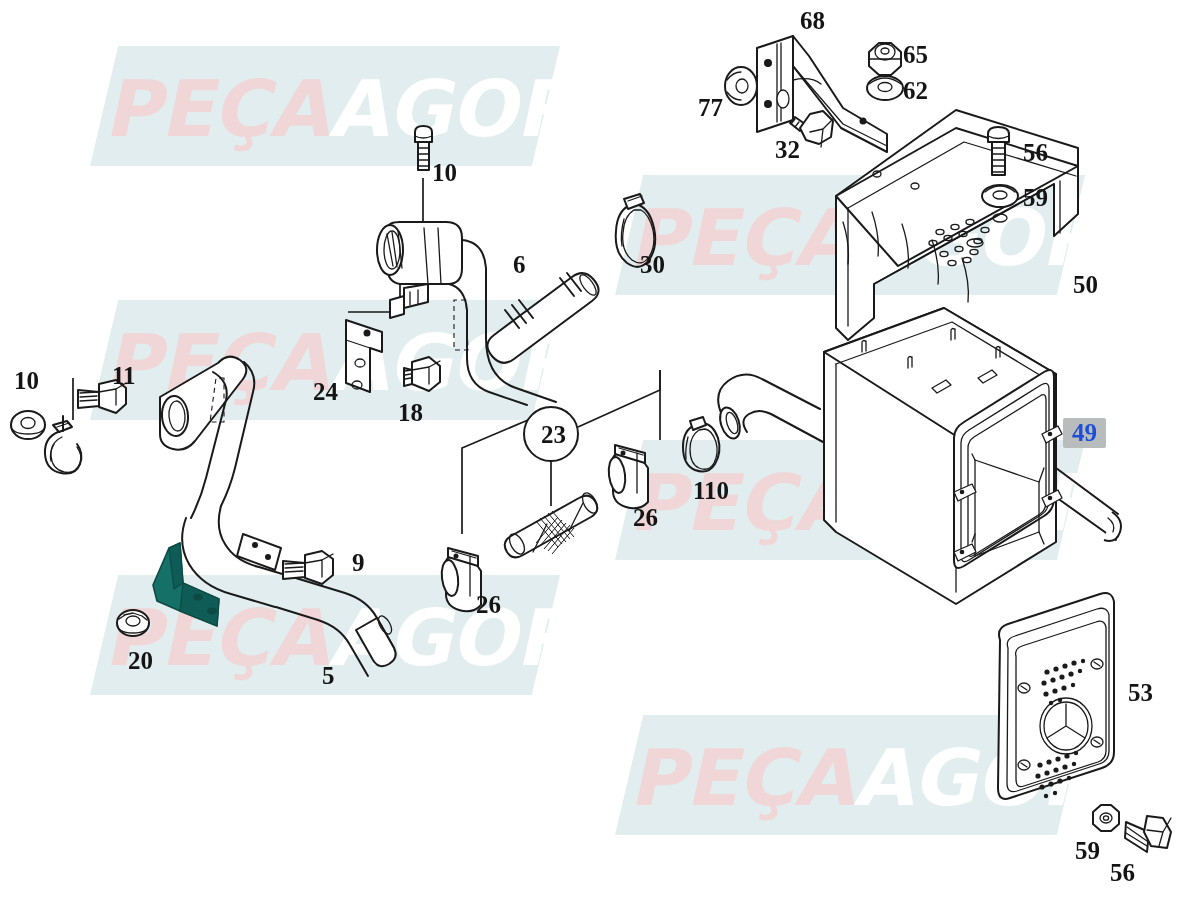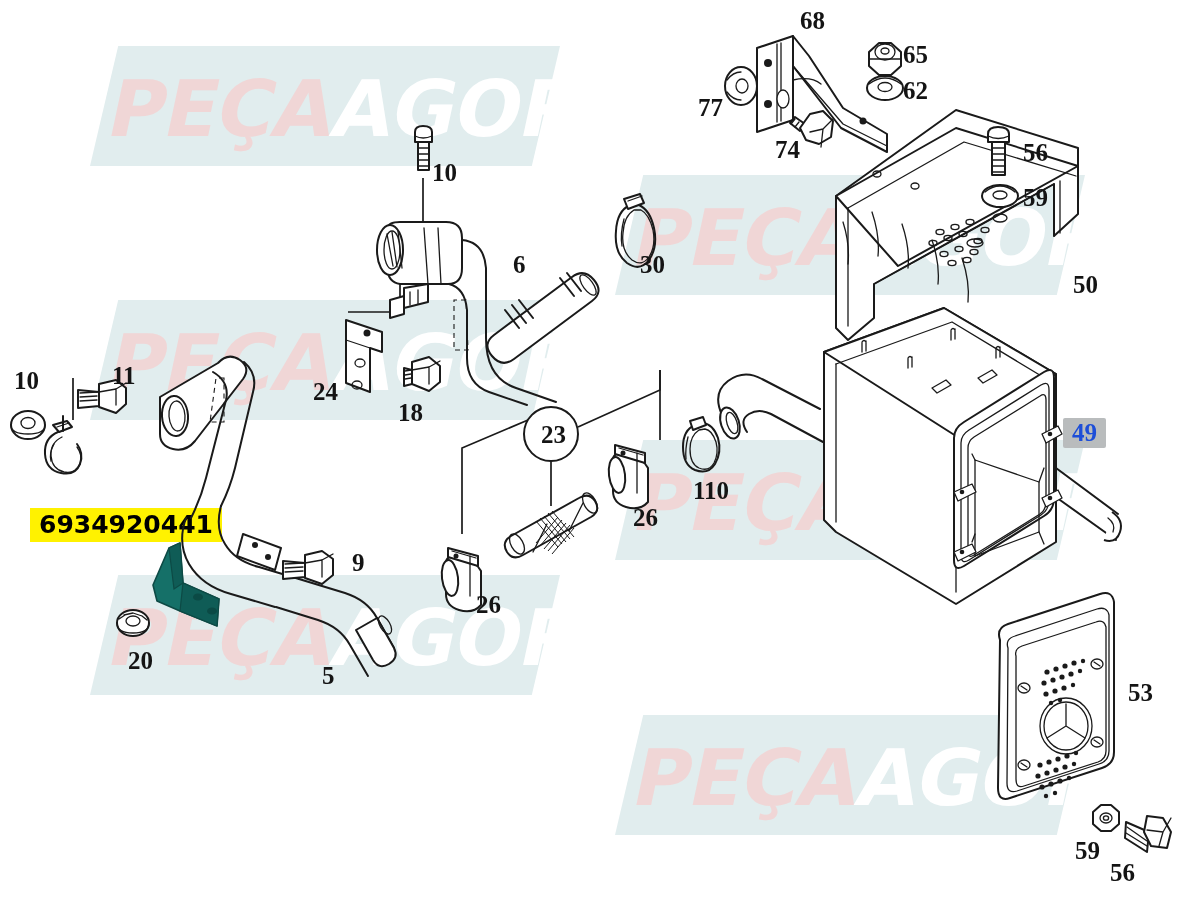--- a/index.html
+++ b/index.html
@@ -471,25 +471,24 @@
       <div class="num" style="left: 513px; top: 252px;">6</div>
       <div class="num" style="left: 640px; top: 252px;">30</div>
       <div class="num" style="left: 541px; top: 422px;">23</div>
       <div class="num" style="left: 476px; top: 592px;">26</div>
       <div class="num" style="left: 633px; top: 505px;">26</div>
       <div class="num" style="left: 693px; top: 478px;">110</div>
       <div class="num" style="left: 800px; top: 8px;">68</div>
       <div class="num" style="left: 698px; top: 71px; margin-top: 24px;">77</div>
       <div class="num" style="left: 903px; top: 42px;">65</div>
       <div class="num" style="left: 903px; top: 78px; text-align: right;">62</div>
-      <div class="num" style="left: 775px; top: 137px;">74</div>
+      <div class="num" style="left: 775px; top: 137px;">32</div>
       <div class="num" style="left: 1023px; top: 140px;">56</div>
       <div class="num" style="left: 1023px; top: 185px;">59</div>
       <div class="num" style="left: 1073px; top: 272px;">50</div>
       <div class="num grey" style="left: 1063px; top: 418px;">49</div>
       <div class="num" style="left: 1128px; top: 680px;">53</div>
       <div class="num" style="left: 1075px; top: 838px;">59</div>
       <div class="num" style="left: 1110px; top: 860px;">56</div>
     </div>
 
-  <div class="pn" id="pnbadge" style="left: 30px; top: 508px; background: rgb(255, 242, 0); color: rgb(0, 0, 0);">6934920441</div>
 
 </div>
 
 </body></html>

